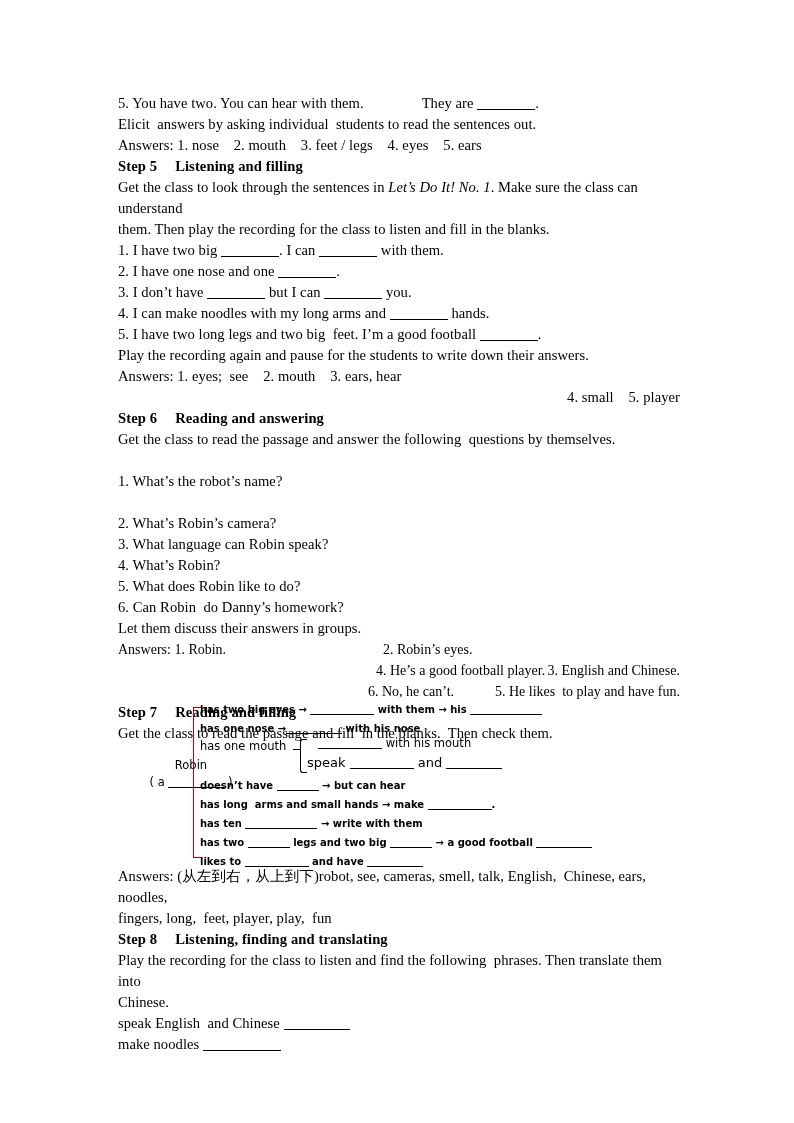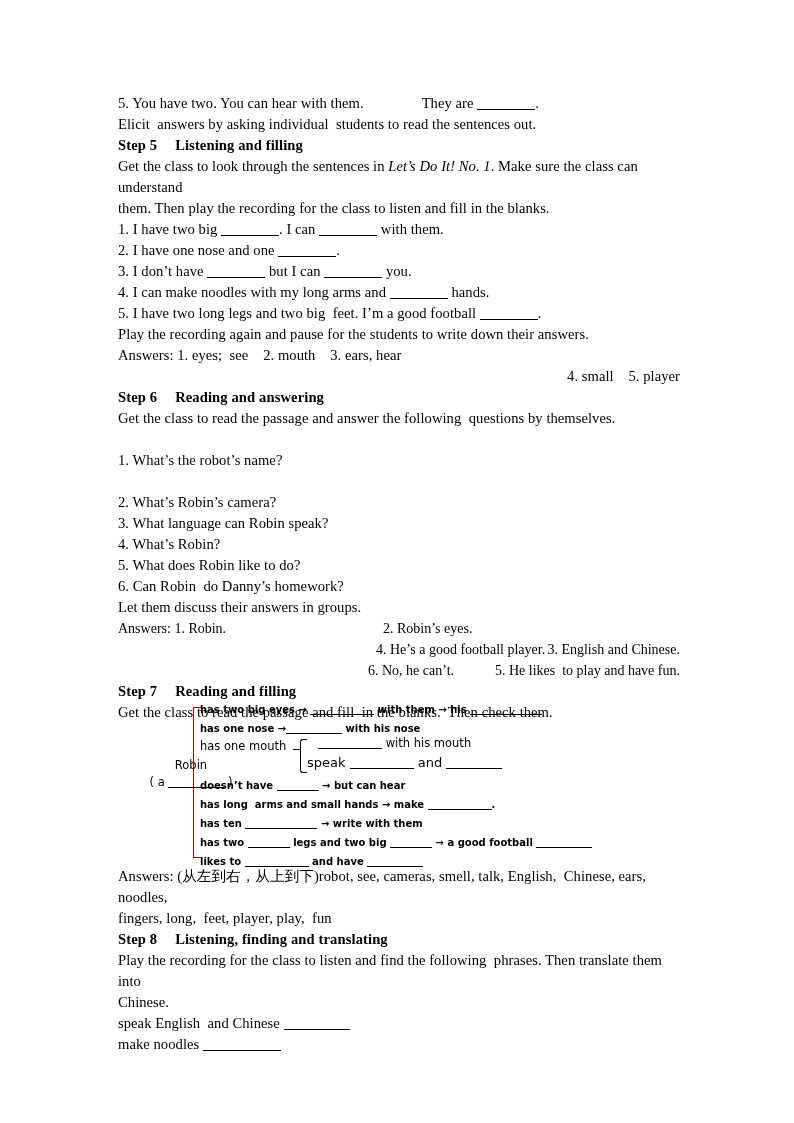--- a/index.html
+++ b/index.html
@@ -184,20 +184,21 @@
 <body>
 
 <div class="page">
 
   <div class="content">
 
     <div class="ln"><span>5. You have two. You can hear with them.</span><span class="gap-blank" style="width:58px"></span><span>They are </span><span class="blankline b-md"></span><span>.</span></div>
 
     <div class="ln">Elicit  answers by asking individual  students to read the sentences out.</div>
 
+    <div class="ln">Answers: 1. nose    2. mouth    3. feet / legs    4. eyes    5. ears</div>
 
     <div class="ln step"><span>Step 5</span><span class="gap-blank" style="width:18px"></span><span>Listening and filling</span></div>
 
     <div class="ln"><span>Get the class to look through the sentences in </span><span class="it">Let’s Do It! No. 1</span><span>. Make sure the class can understand</span></div>
 
     <div class="ln">them. Then play the recording for the class to listen and fill in the blanks.</div>
 
     <div class="ln"><span>1. I have two big </span><span class="blankline b-md"></span><span>. I can </span><span class="blankline b-md"></span><span> with them.</span></div>
 
     <div class="ln"><span>2. I have one nose and one </span><span class="blankline b-md"></span><span>.</span></div>

